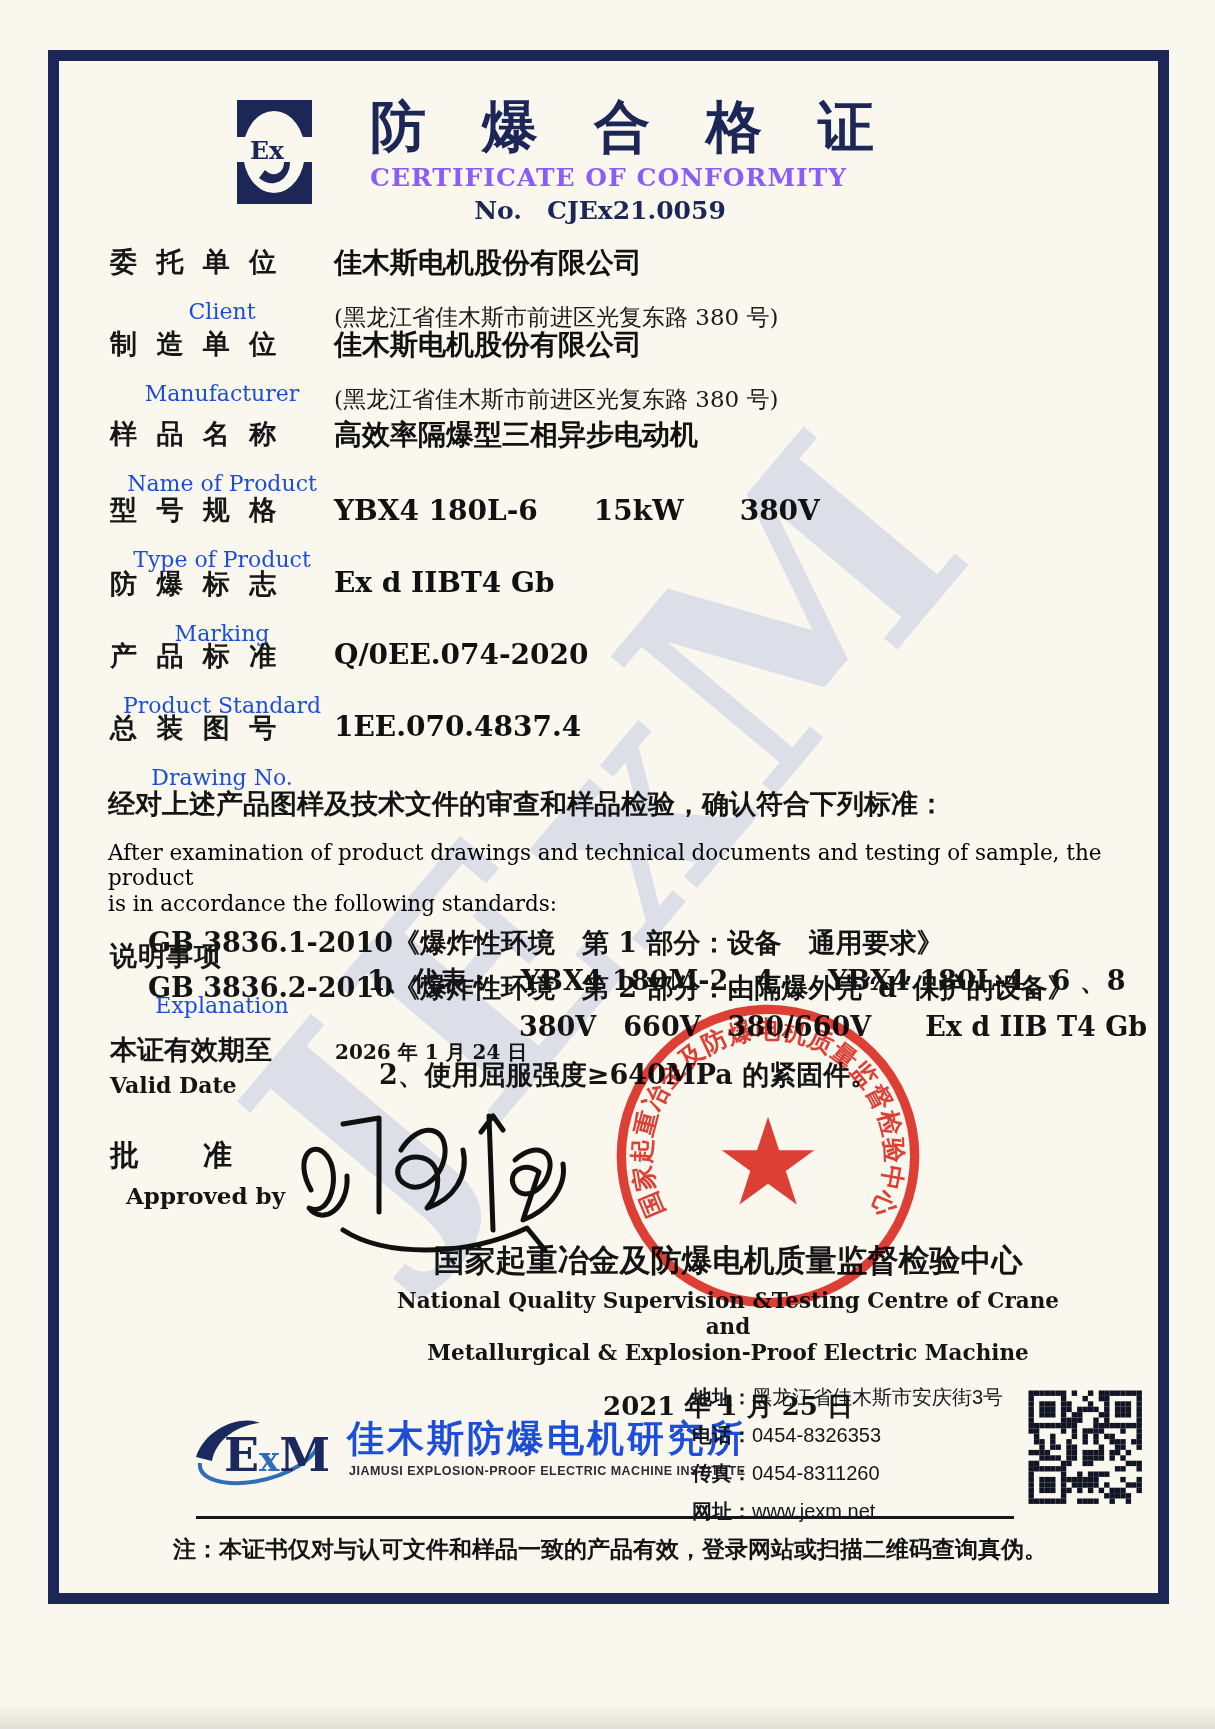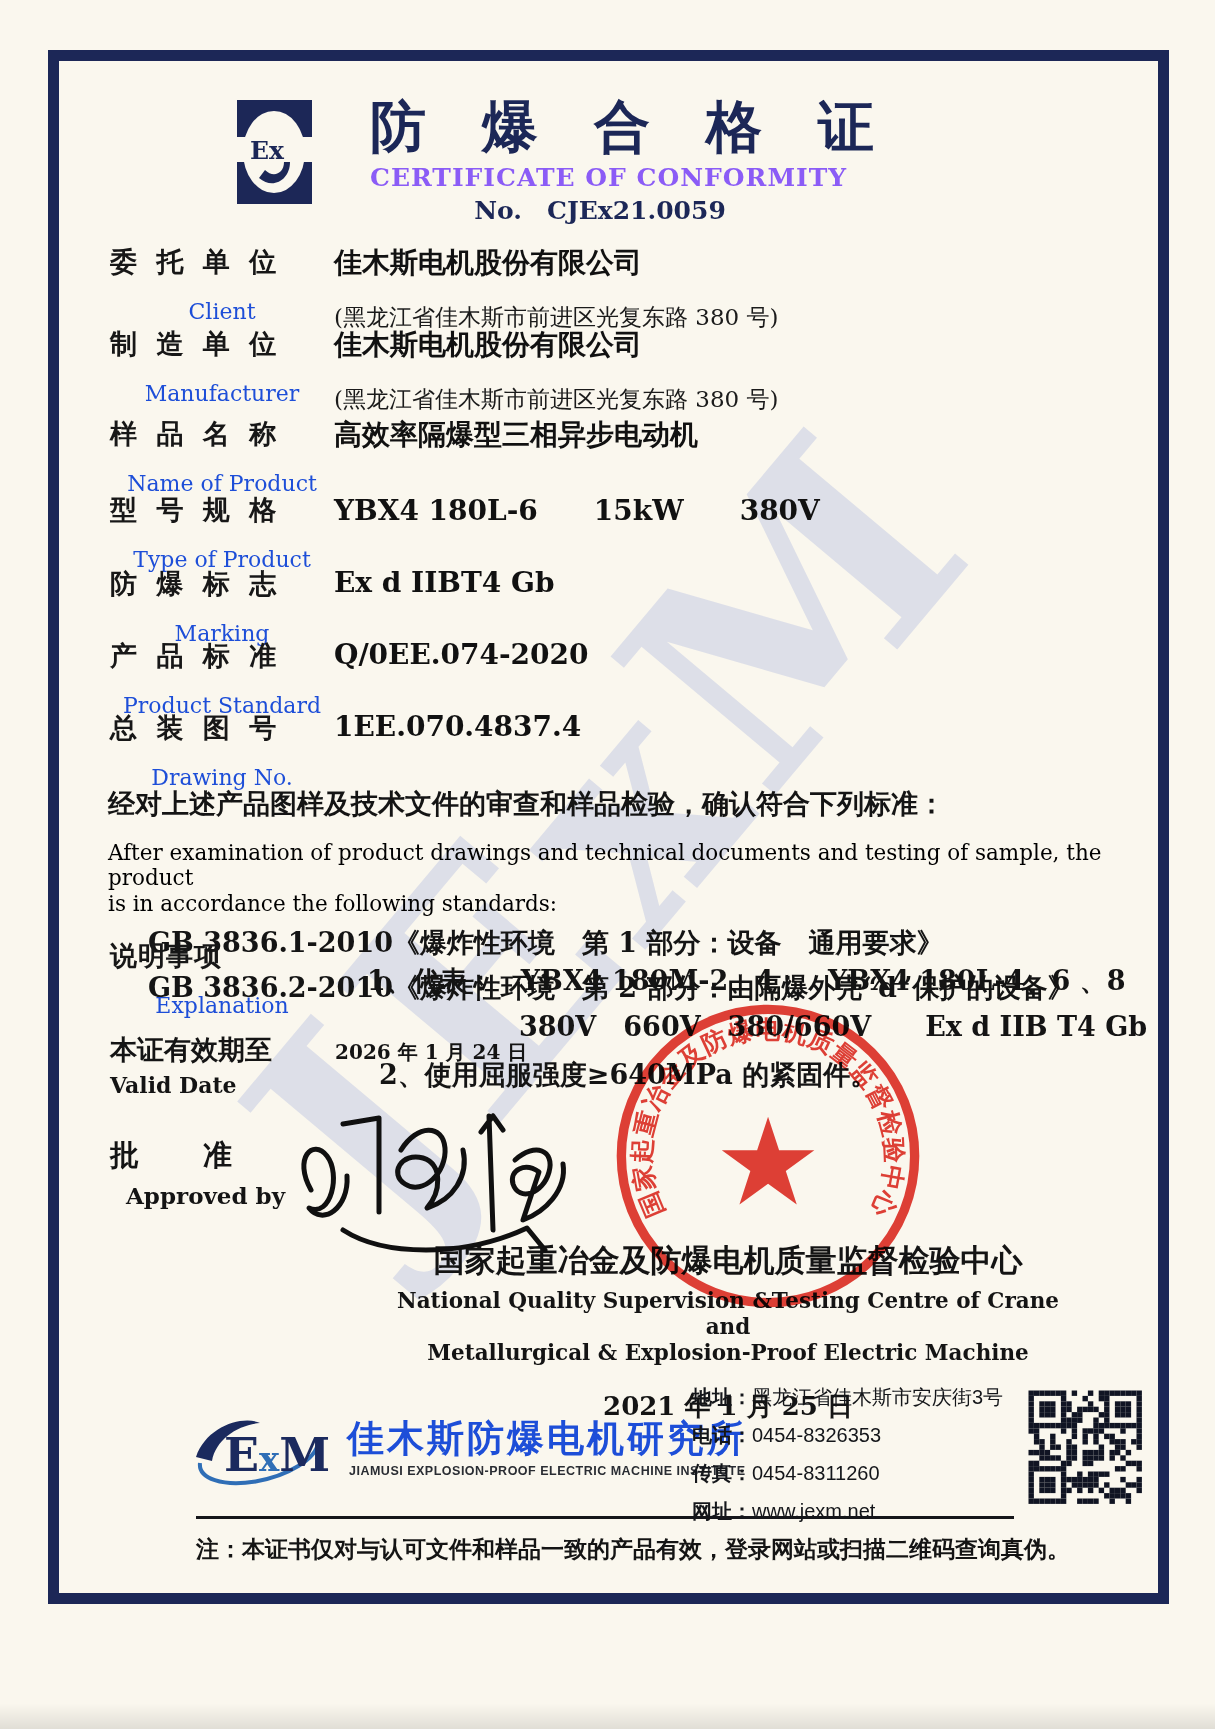--- a/index.html
+++ b/index.html
@@ -71,21 +71,21 @@
   .inst-cn{position:absolute;left:347px;top:1414px;font-size:37px;font-weight:bold;
     color:#1d4ed8;letter-spacing:3px;z-index:2;white-space:nowrap;}
   .inst-en{position:absolute;left:349px;top:1464px;font-size:12.5px;font-weight:bold;
     color:#2a2d33;letter-spacing:0.5px;z-index:2;font-family:"Liberation Sans",sans-serif;white-space:nowrap;}
   .contacts{position:absolute;left:692px;top:1384px;width:330px;z-index:2;
     font-family:"Liberation Sans",sans-serif;}
   .contacts .c-line{font-size:20px;color:#14161a;margin-bottom:11px;white-space:nowrap;}
   .contacts .c-label{font-weight:bold;}
   .qr{position:absolute;left:1026px;top:1388px;width:122px;height:122px;z-index:2;}
   .rule{position:absolute;left:196px;top:1516px;width:818px;height:3px;background:#15161a;z-index:2;}
-  .note{position:absolute;left:150px;top:1534px;width:920px;text-align:right;
+  .note{position:absolute;left:150px;top:1534px;width:920px;text-align:center;
     font-size:23px;font-weight:600;color:#141414;z-index:2;white-space:nowrap;}
 </style>
 </head>
 <body>
 
 <div class="sheet">
 
   <div class="watermark">JExM</div>
   <div class="border-frame"></div>
 

